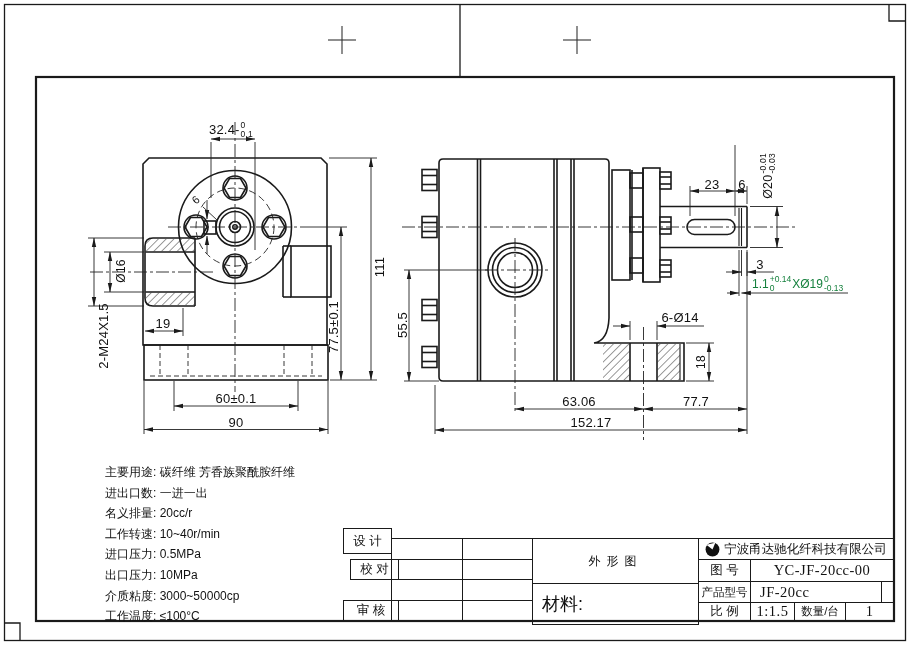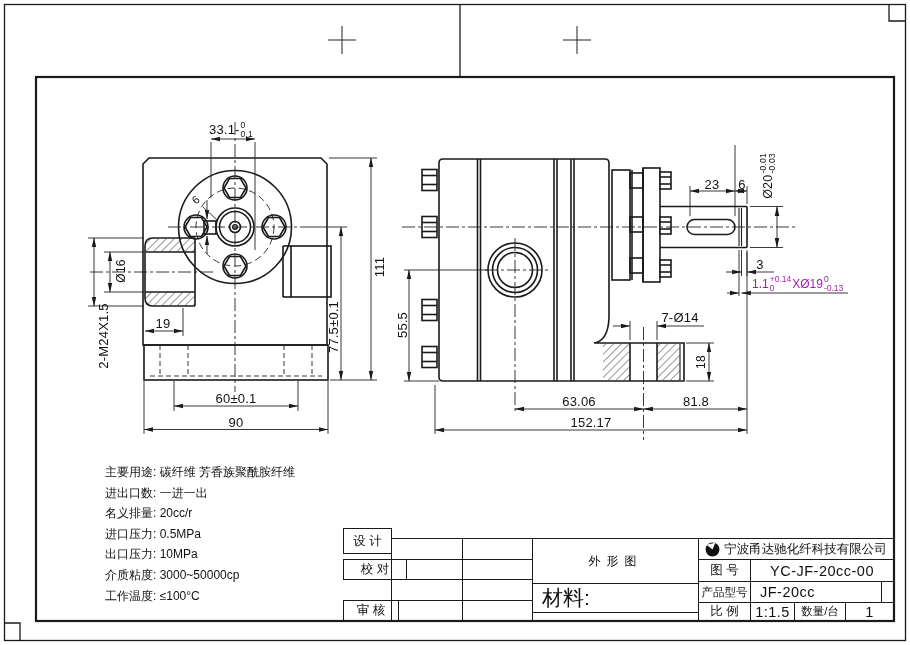--- a/index.html
+++ b/index.html
@@ -3,34 +3,34 @@
 <meta charset="utf-8">
 <style>
   html,body{margin:0;padding:0;background:#fff;}
   #sheet{position:relative;width:910px;height:645px;background:#fff;overflow:hidden;
          font-family:"Liberation Sans",sans-serif;color:#111;}
   #cad{position:absolute;left:0;top:0;}
   .lbl{position:absolute;font-size:13px;line-height:1;white-space:nowrap;color:#111;
        transform:translate(-50%,-50%);letter-spacing:0.2px;}
   .rot{transform:translate(-50%,-50%) rotate(-90deg);}
   .rot45{transform:translate(-50%,-50%) rotate(-42deg);}
-  .lblL{position:absolute;font-size:12px;line-height:1;white-space:nowrap;color:#a21caf;}
+  .lblL{position:absolute;font-size:12px;line-height:1;white-space:nowrap;color:#15803d;}
   .row{display:inline-flex;align-items:center;gap:1px;}
   .stack{display:inline-flex;flex-direction:column;font-size:8.5px;line-height:1.05;
          text-align:left;}
   
   #specs{position:absolute;left:105px;top:462px;font-size:12px;line-height:20.6px;
          white-space:nowrap;}
   
   .cell{position:absolute;box-sizing:border-box;border:1.4px solid #1a1a1a;
         display:flex;align-items:center;justify-content:center;font-size:12.5px;
         white-space:nowrap;background:transparent;}
   .cell.left{justify-content:flex-start;padding-left:9px;}
   .big{font-size:12px;letter-spacing:6px;}
-  .mono{font-size:14.5px;letter-spacing:0.5px;}
+  .mono{font-size:14.5px;letter-spacing:0.5px;font-family:Liberation Serif, serif;}
   .logo{display:inline-flex;margin-right:4px;}
 </style>
 </head>
 <body>
 
 <div id="sheet">
 
 <svg id="cad" width="910" height="645" viewBox="0 0 910 645">
   <defs>
     <marker id="arr" viewBox="0 0 10 6" refX="9.5" refY="3" markerWidth="11" markerHeight="7" orient="auto-start-reverse">
@@ -262,21 +262,21 @@
       <line x1="435" y1="385" x2="435" y2="434"></line>
       <line x1="515" y1="409" x2="643.5" y2="409" marker-start="url(#arr)" marker-end="url(#arr)"></line>
       <line x1="643.5" y1="409" x2="747" y2="409" marker-start="url(#arr)" marker-end="url(#arr)"></line>
       <line x1="435" y1="430" x2="747" y2="430" marker-start="url(#arr)" marker-end="url(#arr)"></line>
     </g>
   </g>
 </svg>
 
 <div class="lbl" style="left:231px;top:130px">
   <span class="row">
-        <span>33.1-</span>
+        <span>32.4-</span>
         <span class="stack">
           <span>0</span>
           <span>0.1</span>
         </span>
       </span>
 </div>
 <div class="lbl rot45" style="left:196px;top:200px;font-size:11px">6</div>
 <div class="lbl rot" style="left:121px;top:271px;font-size:12px">Ø16</div>
 <div class="lbl rot" style="left:103px;top:336px">2-M24X1.5</div>
 <div class="lbl" style="left:163px;top:323px">19</div>
@@ -305,53 +305,54 @@
           <span>+0.14</span>
           <span>0</span>
         </span>
         <span>XØ19</span>
         <span class="stack">
           <span>0</span>
           <span>-0.13</span>
         </span>
       </span>
 </div>
-<div class="lbl" style="left:680px;top:317px">7-Ø14</div>
+<div class="lbl" style="left:680px;top:317px">6-Ø14</div>
 <div class="lbl rot" style="left:701px;top:362px;font-size:12px">18</div>
 <div class="lbl" style="left:579px;top:401px">63.06</div>
-<div class="lbl" style="left:696px;top:401px">81.8</div>
+<div class="lbl" style="left:696px;top:401px">77.7</div>
 <div class="lbl" style="left:591px;top:422px">152.17</div>
 
 <div id="specs">
   <div>主要用途: 碳纤维 芳香族聚酰胺纤维</div>
   <div>进出口数: 一进一出</div>
   <div>名义排量: 20cc/r</div>
+  <div>工作转速: 10~40r/min</div>
   <div>进口压力: 0.5MPa</div>
   <div>出口压力: 10MPa</div>
   <div>介质粘度: 3000~50000cp</div>
   <div>工作温度: ≤100°C</div>
 </div>
 
 <div>
 
   <div class="cell" style="left:343px;top:528px;width:49px;height:26px">设  计</div>
   <div class="cell" style="left:391px;top:538px;width:72px;height:21.5px"></div>
   <div class="cell" style="left:462px;top:538px;width:71px;height:21.5px"></div>
-  <div class="cell" style="left:343px;top:558.5px;width:64px;height:21.5px">校  对</div>
+  <div class="cell" style="left:350px;top:558.5px;width:49px;height:21.5px">校  对</div>
   <div class="cell" style="left:391px;top:558.5px;width:72px;height:21.5px"></div>
   <div class="cell" style="left:462px;top:558.5px;width:71px;height:21.5px"></div>
   <div class="cell" style="left:343px;top:600px;width:56px;height:21.5px">审  核</div>
   <div class="cell" style="left:391px;top:579px;width:72px;height:21.5px"></div>
   <div class="cell" style="left:462px;top:579px;width:71px;height:21.5px"></div>
   <div class="cell" style="left:343px;top:599.5px;width:49px;height:21.5px"></div>
   <div class="cell" style="left:391px;top:599.5px;width:72px;height:21.5px"></div>
   <div class="cell" style="left:462px;top:599.5px;width:71px;height:21.5px"></div>
 
   <div class="cell big" style="left:532px;top:538px;width:167px;height:46px">外形图</div>
-  <div class="cell left" style="left:532px;top:583px;width:167px;height:30px;font-size:21px">材料:</div>
+  <div class="cell left" style="left:532px;top:583px;width:167px;height:42px;font-size:18px">材料:</div>
 
   <div class="cell" style="left:698px;top:538px;width:196px;height:22px">
     <span class="logo">
       <svg width="15" height="15" viewBox="0 0 16 16">
             <circle cx="8" cy="8" r="7.4" fill="#111"></circle>
             <path d="M8,8 L1.5,3 L11,0.8 Z" fill="#fff"></path>
           </svg>
     </span>
     <span>宁波甬达驰化纤科技有限公司</span>
   </div>

